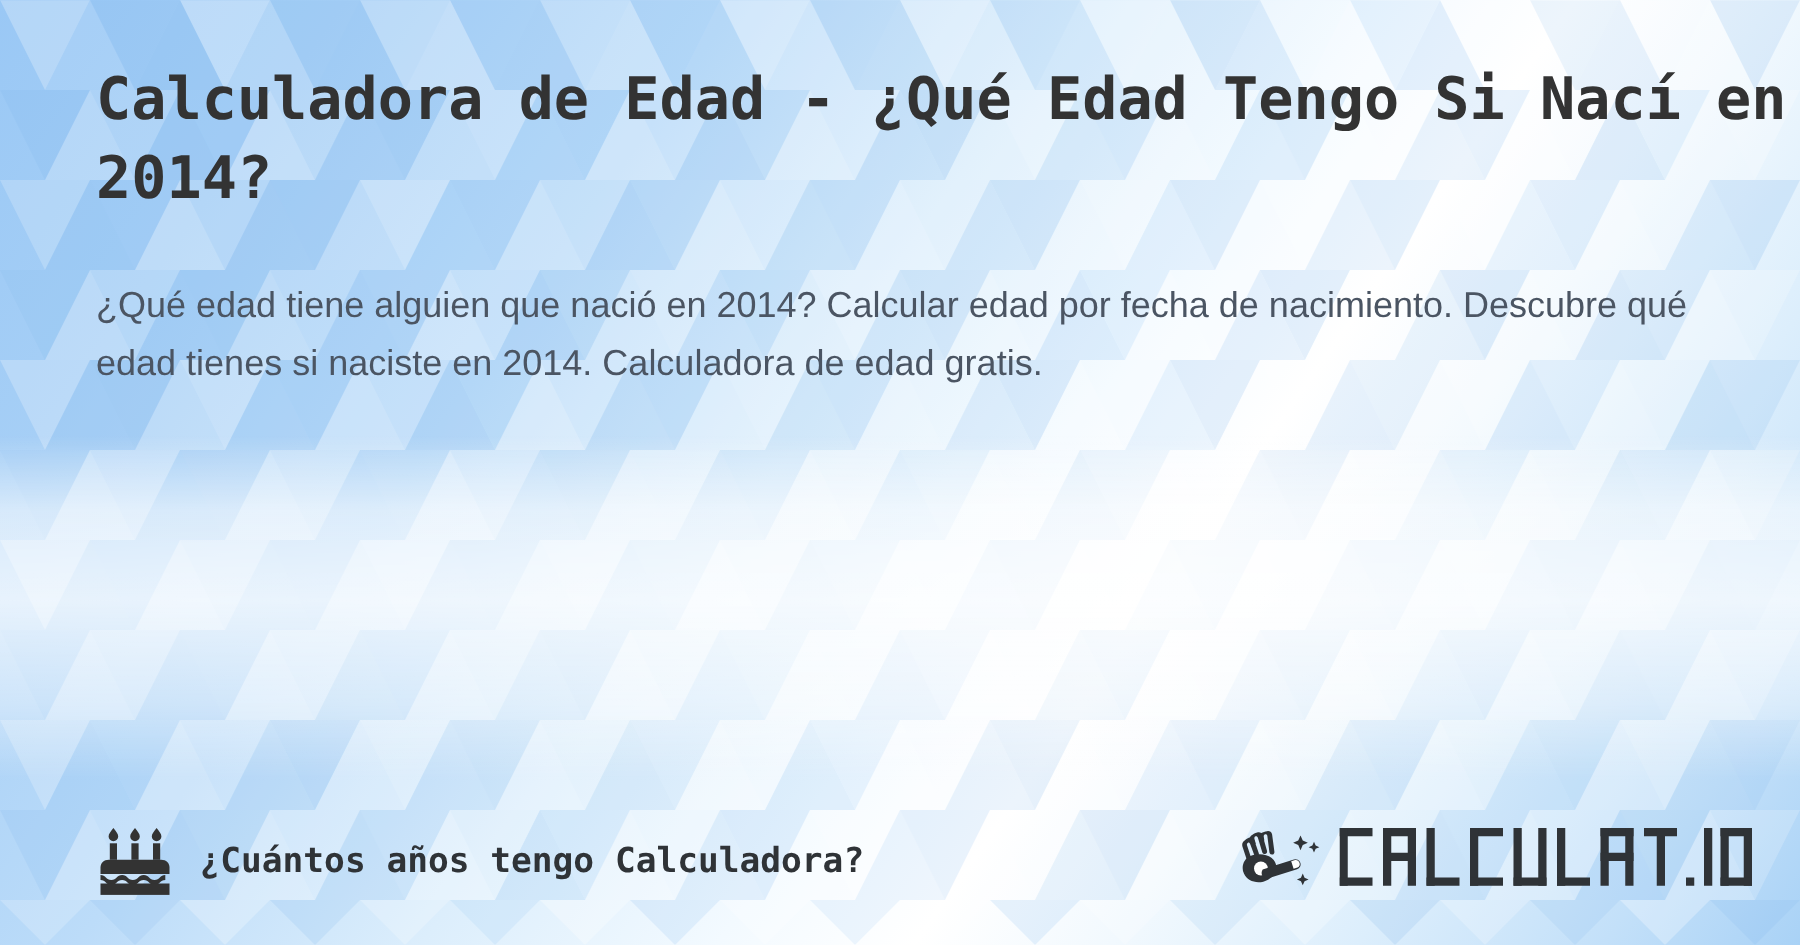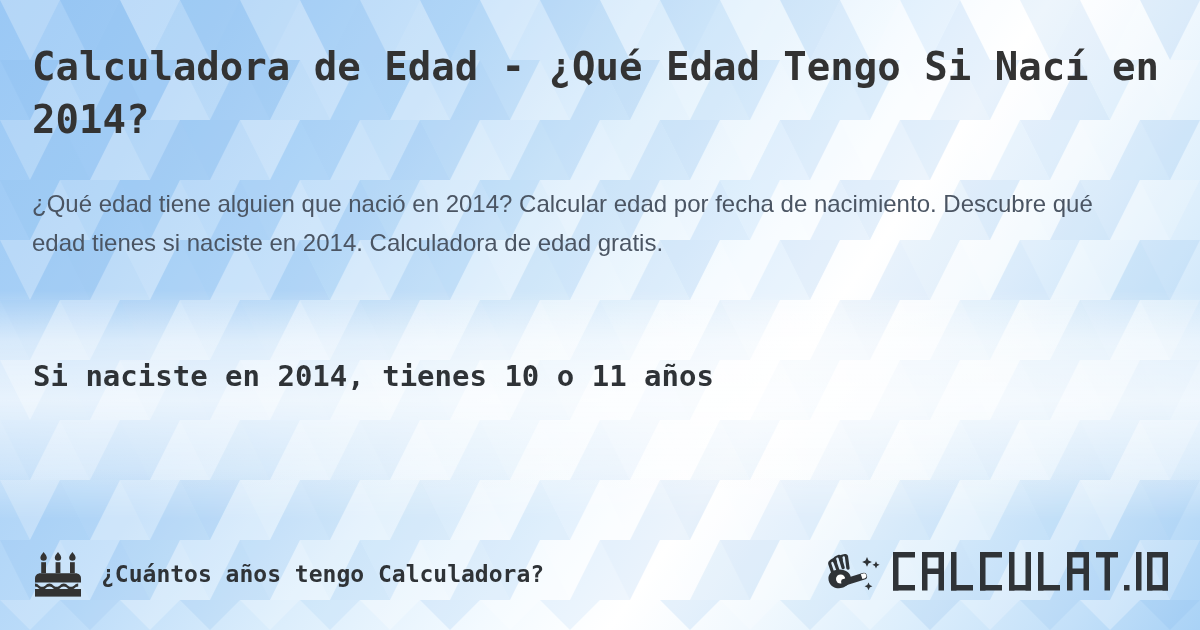--- a/index.html
+++ b/index.html
@@ -56,20 +56,21 @@
         rgba(255,255,255,0.40) 78%,
         rgba(255,255,255,0.00) 100%);
     pointer-events: none;
   }
 
   
   #content {
     position: absolute;
     inset: 0;
     padding: 13px 32px;
+    margin-left: 32px;
   }
 
   #page-title {
     position: absolute;
     left: 32px;
     top: 40px;
     width: 1140px;
     font-family: "DejaVu Sans Mono", "Liberation Mono", monospace;
     font-weight: 700;
     font-size: 39px;
@@ -587,21 +588,20 @@
   </svg>
 
   <div id="light-band"></div>
 
   <div id="content">
 
     <h1 id="page-title">Calculadora de Edad - ¿Qué Edad Tengo Si Nací en 2014?</h1>
 
     <p id="intro-paragraph">¿Qué edad tiene alguien que nació en 2014? Calcular edad por fecha de nacimiento. Descubre qué edad tienes si naciste en 2014. Calculadora de edad gratis.</p>
 
-    <div id="result-line">Si naciste en 2014, tienes 10 o 11 años</div>
 
     <div id="footer">
 
       <div id="footer-brand">
         <svg id="cake-icon" width="52" height="48" viewBox="0 0 52 48" aria-hidden="true">
           <g fill="#333333">
 
             <path d="M11.6 2.0c1.9 2.4 3.2 4.0 3.2 5.6a3.2 3.2 0 1 1-6.4 0c0-1.6 1.3-3.2 3.2-5.6z"></path>
             <path d="M26.0 2.0c1.9 2.4 3.2 4.0 3.2 5.6a3.2 3.2 0 1 1-6.4 0c0-1.6 1.3-3.2 3.2-5.6z"></path>
             <path d="M40.4 2.0c1.9 2.4 3.2 4.0 3.2 5.6a3.2 3.2 0 1 1-6.4 0c0-1.6 1.3-3.2 3.2-5.6z"></path>

